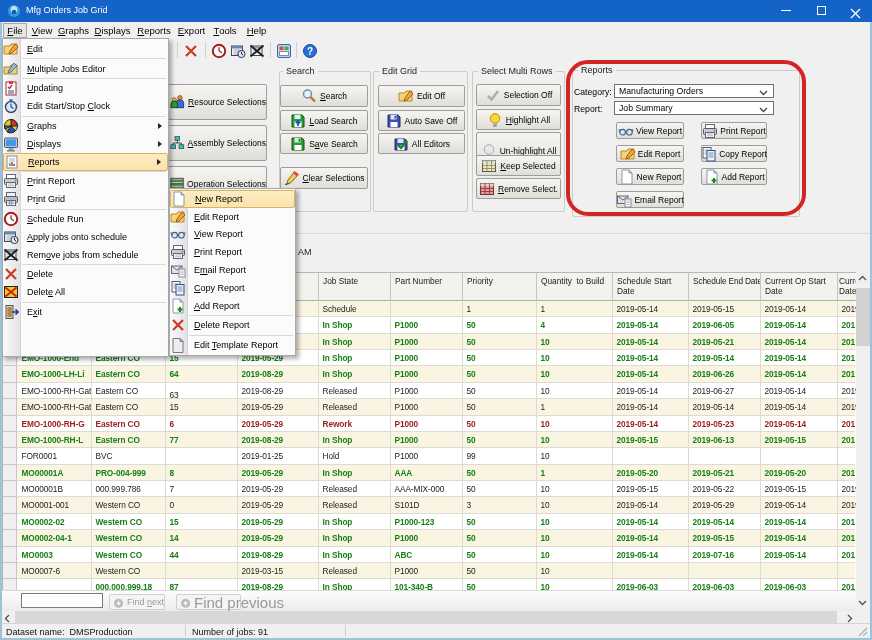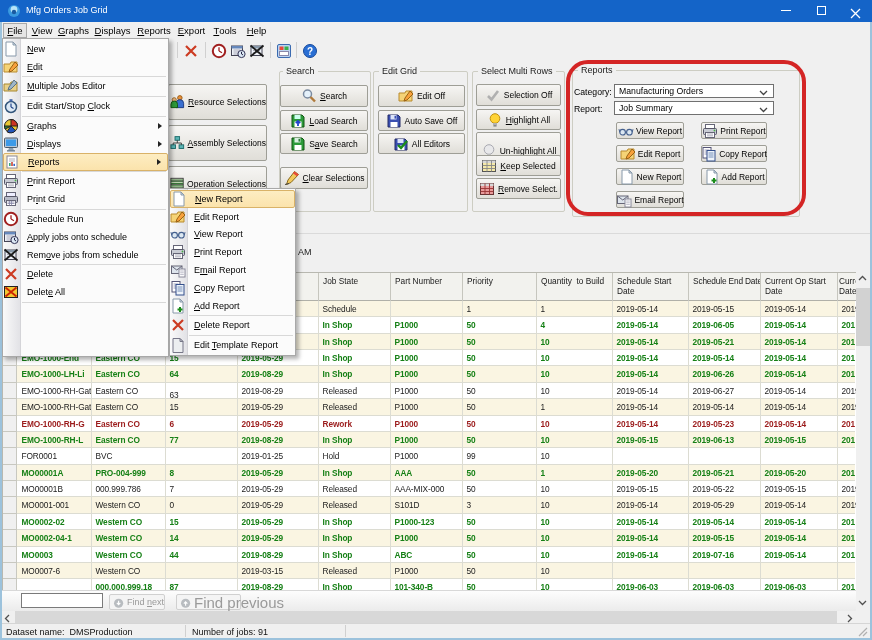--- a/index.html
+++ b/index.html
@@ -632,46 +632,48 @@
     <path d="M9 1L1 9M9 5L5 9M9 9h0" stroke="#b0b0b0" stroke-width="1.2"></path>
   </svg>
 <div class="ab" style="left:0;top:22px;width:2px;height:616px;background:#9cc2dc"></div>
 <div class="ab" style="left:870px;top:22px;width:2px;height:616px;background:#9cc2dc"></div>
 <div class="ab" style="left:0;top:638px;width:872px;height:2px;background:#9cc2dc"></div>
 <div class="ab" style="left:2px;top:38px;width:167px;height:319px;background:#fbfbfb;border:1px solid #a8a8a8;box-shadow:3px 3px 4px rgba(0,0,0,0.3);z-index:10;padding-top:1px">
 <div class="ab" style="left:0;top:0;width:18px;height:100%;background:linear-gradient(to right,#fafafa,#e2e2e6);border-right:1px solid #d4d4d8"></div>
 <div class="mi">
       <span class="mico">
         <svg width="16" height="16" viewBox="0 0 16 16" style="display:block">
-          <path d="M3 1h7l3 3v11H3z" fill="#fff" stroke="#8899aa" stroke-width="1"></path>
-          <path d="M10 1l3 3h-3z" fill="#cfdce8" stroke="#8899aa" stroke-width="1"></path>
-        </svg>
-      </span>
-      <span class="mtxt"><u>N</u>ew</span>
-    </div>
-<div class="mi">
-      <span class="mico">
-        <svg width="16" height="16" viewBox="0 0 16 16" style="display:block">
           <path d="M1 5h6l1-2h6v10H1z" fill="#f5d376" stroke="#b98b2e" stroke-width="1"></path>
           <path d="M12 3l3 3-6 6-3 1 1-3z" fill="#f7a13c" stroke="#9a6214" stroke-width="1"></path>
         </svg>
       </span>
       <span class="mtxt"><u>E</u>dit</span>
     </div>
 <div class="msep"></div>
 <div class="mi">
       <span class="mico">
         <svg width="16" height="16" viewBox="0 0 16 16" style="display:block">
           <path d="M1 6h6l1-2h6v9H1z" fill="#e8d08a" stroke="#a8882e" stroke-width="1"></path>
           <path d="M11 2l3 3-6 6-3 1 1-3z" fill="#9fb6c8" stroke="#5a7282" stroke-width="1"></path>
         </svg>
       </span>
       <span class="mtxt"><u>M</u>ultiple Jobs Editor</span>
     </div>
 <div class="msep"></div>
+<div class="mi">
+      <span class="mico">
+        <svg width="16" height="16" viewBox="0 0 16 16" style="display:block">
+          <rect x="3" y="2" width="10" height="13" fill="#fff" stroke="#993333"></rect>
+          <rect x="6" y="1" width="4" height="3" fill="#cc4444"></rect>
+          <path d="M5 7l1.5 1.5L9 5" stroke="#cc2222" fill="none" stroke-width="1.4"></path>
+          <path d="M5 11h6M5 13h6" stroke="#334499" stroke-width="1"></path>
+        </svg>
+      </span>
+      <span class="mtxt"><u>U</u>pdating</span>
+    </div>
 <div class="mi">
       <span class="mico">
         <svg width="16" height="16" viewBox="0 0 16 16" style="display:block">
           <circle cx="8" cy="9" r="5.5" fill="#dce8f4" stroke="#33557a" stroke-width="1.5"></circle>
           <rect x="6.5" y="1.2" width="3" height="2.3" fill="#4466aa"></rect>
           <path d="M8 9V5.5M8 9l2.5 1.5" stroke="#224488" stroke-width="1.2" fill="none"></path>
         </svg>
       </span>
       <span class="mtxt">Edit Start/Stop <u>C</u>lock</span>
     </div>
@@ -782,20 +784,30 @@
 <div class="mi">
       <span class="mico">
         <svg width="16" height="16" viewBox="0 0 16 16" style="display:block">
           <rect x="1.5" y="2.5" width="13" height="11" fill="#f2c832" stroke="#222"></rect>
           <path d="M2.5 3.5l11 9M13.5 3.5l-11 9" stroke="#cc2200" stroke-width="1.8"></path>
         </svg>
       </span>
       <span class="mtxt">Delet<u>e</u> All</span>
     </div>
 <div class="msep"></div>
+<div class="mi">
+      <span class="mico">
+        <svg width="16" height="16" viewBox="0 0 16 16" style="display:block">
+          <rect x="3" y="1.5" width="7" height="13" fill="#e8e4da" stroke="#555"></rect>
+          <rect x="4.2" y="2.8" width="4.6" height="10.4" fill="#b5884a"></rect>
+          <path d="M9 8h5.5M12.5 5.5L15 8l-2.5 2.5" stroke="#223a8c" stroke-width="1.6" fill="none"></path>
+        </svg>
+      </span>
+      <span class="mtxt">E<u>x</u>it</span>
+    </div>
 </div>
 <div class="ab" style="left:169px;top:188px;width:127px;height:168px;background:#fbfbfb;border:1px solid #a8a8a8;box-shadow:3px 3px 4px rgba(0,0,0,0.3);z-index:11;padding-top:1px">
 <div class="ab" style="left:0;top:0;width:18px;height:100%;background:linear-gradient(to right,#fafafa,#e2e2e6);border-right:1px solid #d4d4d8"></div>
 <div class="mi" style="background:linear-gradient(#fdedc2,#fbe3ac);border:1px solid #d9b268;border-radius:2px">
       <span class="mico">
         <svg width="16" height="16" viewBox="0 0 16 16" style="display:block">
           <path d="M3 1h7l3 3v11H3z" fill="#fff" stroke="#8899aa" stroke-width="1"></path>
           <path d="M10 1l3 3h-3z" fill="#cfdce8" stroke="#8899aa" stroke-width="1"></path>
         </svg>
       </span>

